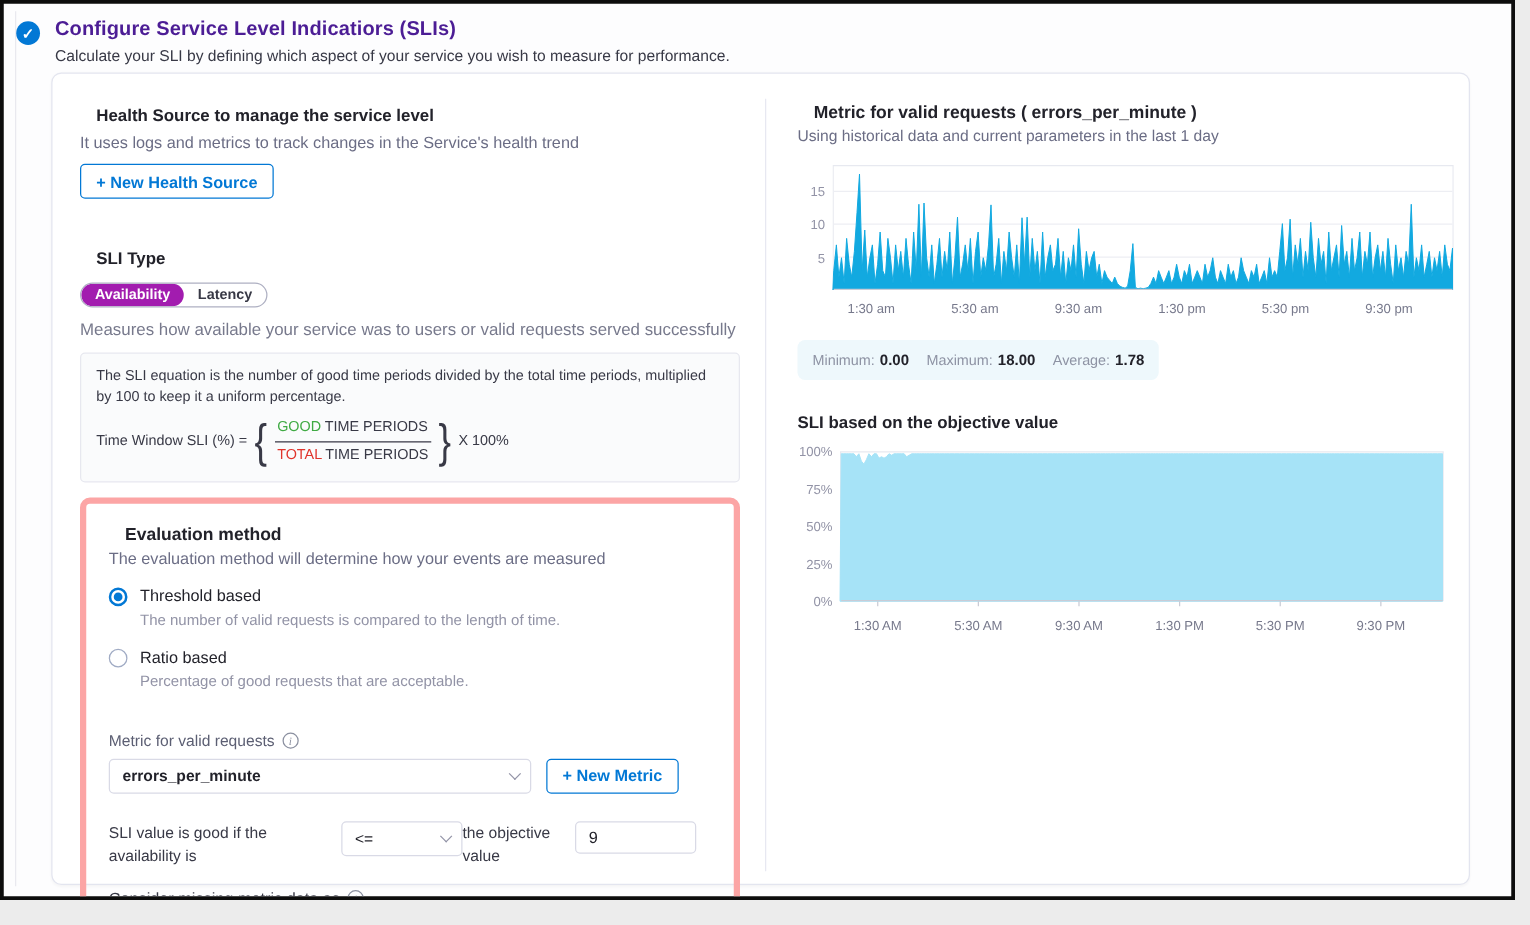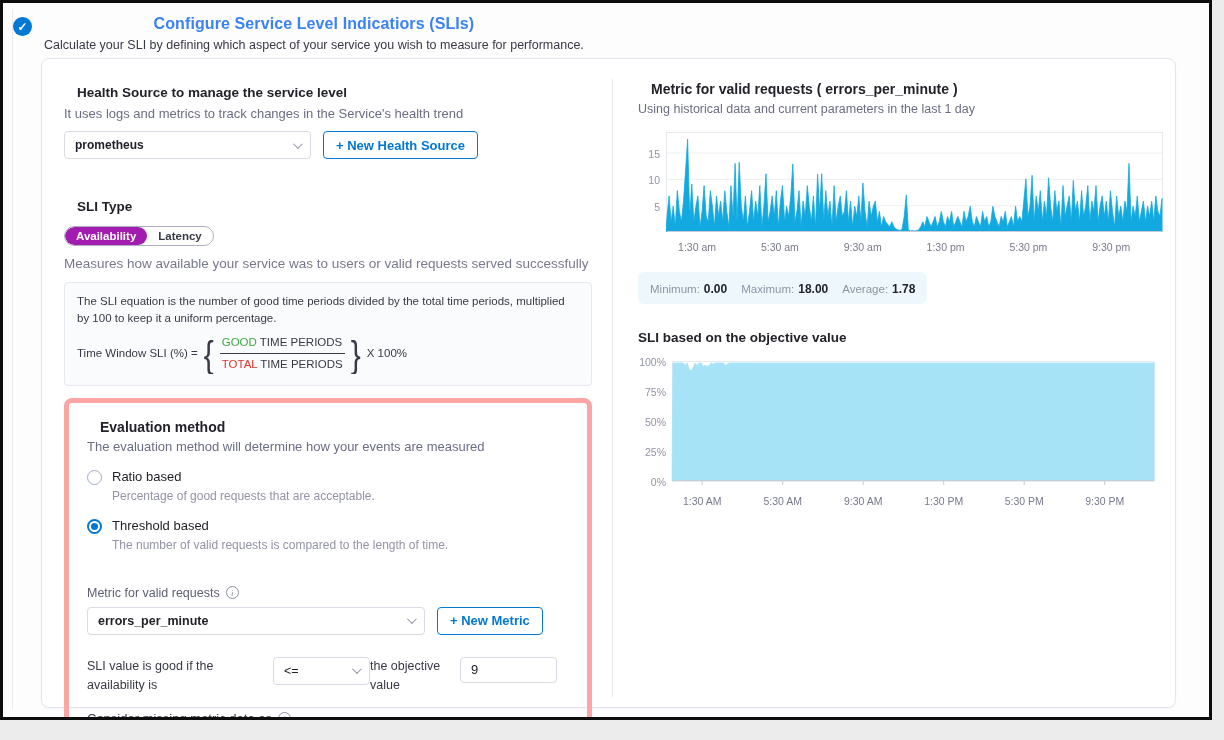--- a/index.html
+++ b/index.html
@@ -3,21 +3,21 @@
 <meta charset="utf-8">
 <style>
   * { box-sizing: border-box; margin: 0; padding: 0; }
   html,body { width:1224px; height:740px; background:#ececec; font-family:"Liberation Sans", sans-serif; }
   .frame { position:absolute; left:0; top:0; width:1212px; height:720px; background:#fdfdfe; border:3px solid #0d0d0d; overflow:hidden; }
   .leftline { position:absolute; left:9px; top:6px; bottom:8px; width:1px; background:#e9e9ef; }
 
   
   .hdr { position:absolute; left:10px; top:12px; display:flex; gap:12px; }
   .check { width:19px; height:19px; border-radius:50%; background:#0278d5; color:#fff; font-size:12px; font-weight:700; display:flex; align-items:center; justify-content:center; margin-top:2px; flex:0 0 auto; }
-  .hdr h1 { font-size:16px; font-weight:700; color:#3b82f6; letter-spacing:.1px;text-align:center; }
+  .hdr h1 { font-size:16px; font-weight:700; color:#4c1d95; letter-spacing:.1px; }
   .hdr p { font-size:12.5px; color:#383946; margin-top:5px; }
 
   
   .card { position:absolute; left:38px; top:55px; width:1135px; height:650px; background:#fff; border:1px solid #e3e5ef; border-radius:8px; display:flex; box-shadow:0 1px 2px rgba(40,41,61,.04); }
   .colL { width:570px; padding:26px 20px 20px 22px; }
   .vdiv { width:1px; background:#e7e8f1; margin:20px 0 10px; }
   .colR { flex:1; padding:22px 12px 0 25px; }
 
   .h2 { font-size:13.5px; font-weight:700; color:#22222a;padding-left:13px; }
   .sub { font-size:13px; color:#6b6d85; margin-top:6px; }
@@ -80,24 +80,20 @@
       <p>Calculate your SLI by defining which aspect of your service you wish to measure for performance.</p>
     </div>
   </div>
 
   <div class="card">
 
     <div class="colL">
       <div class="h2">Health Source to manage the service level</div>
       <div class="sub">It uses logs and metrics to track changes in the Service's health trend</div>
       <div class="row" style="margin-top:10px;">
-        <div class="select" style="width:247px;">
-          <span style="font-size:12px;">prometheus</span>
-          <span class="chev"></span>
-        </div>
         <button class="btn">+ New Health Source</button>
       </div>
 
       <div class="h2" style="margin-top:40px;">SLI Type</div>
       <div class="pillwrap">
         <div class="pill sel">Availability</div>
         <div class="pill">Latency</div>
       </div>
       <div class="sub" style="font-size:13.5px; margin-top:10px; color:#77798c;">Measures how available your service was to users or valid requests served successfully</div>
 
@@ -113,31 +109,31 @@
           <span class="brace">}</span>
           <span>X 100%</span>
         </div>
       </div>
 
       <div class="eval">
         <div class="h2" style="font-size:14px;">Evaluation method</div>
         <div class="sub" style="margin-top:4px;">The evaluation method will determine how your events are measured</div>
 
         <div class="ropt">
+          <div class="radio sel"></div>
+          <div>
+            <div class="lab">Threshold based</div>
+            <div class="desc">The number of valid requests is compared to the length of time.</div>
+          </div>
+        </div>
+        <div class="ropt">
           <div class="radio"></div>
           <div>
             <div class="lab">Ratio based</div>
             <div class="desc">Percentage of good requests that are acceptable.</div>
-          </div>
-        </div>
-        <div class="ropt">
-          <div class="radio sel"></div>
-          <div>
-            <div class="lab">Threshold based</div>
-            <div class="desc">The number of valid requests is compared to the length of time.</div>
           </div>
         </div>
 
         <div class="fieldlab" style="margin-top:34px;">
           <span>Metric for valid requests</span>
           <span class="info">i</span>
         </div>
         <div class="row" style="margin-top:7px;">
           <div class="select" style="width:338px;">
             <span>errors_per_minute</span>

